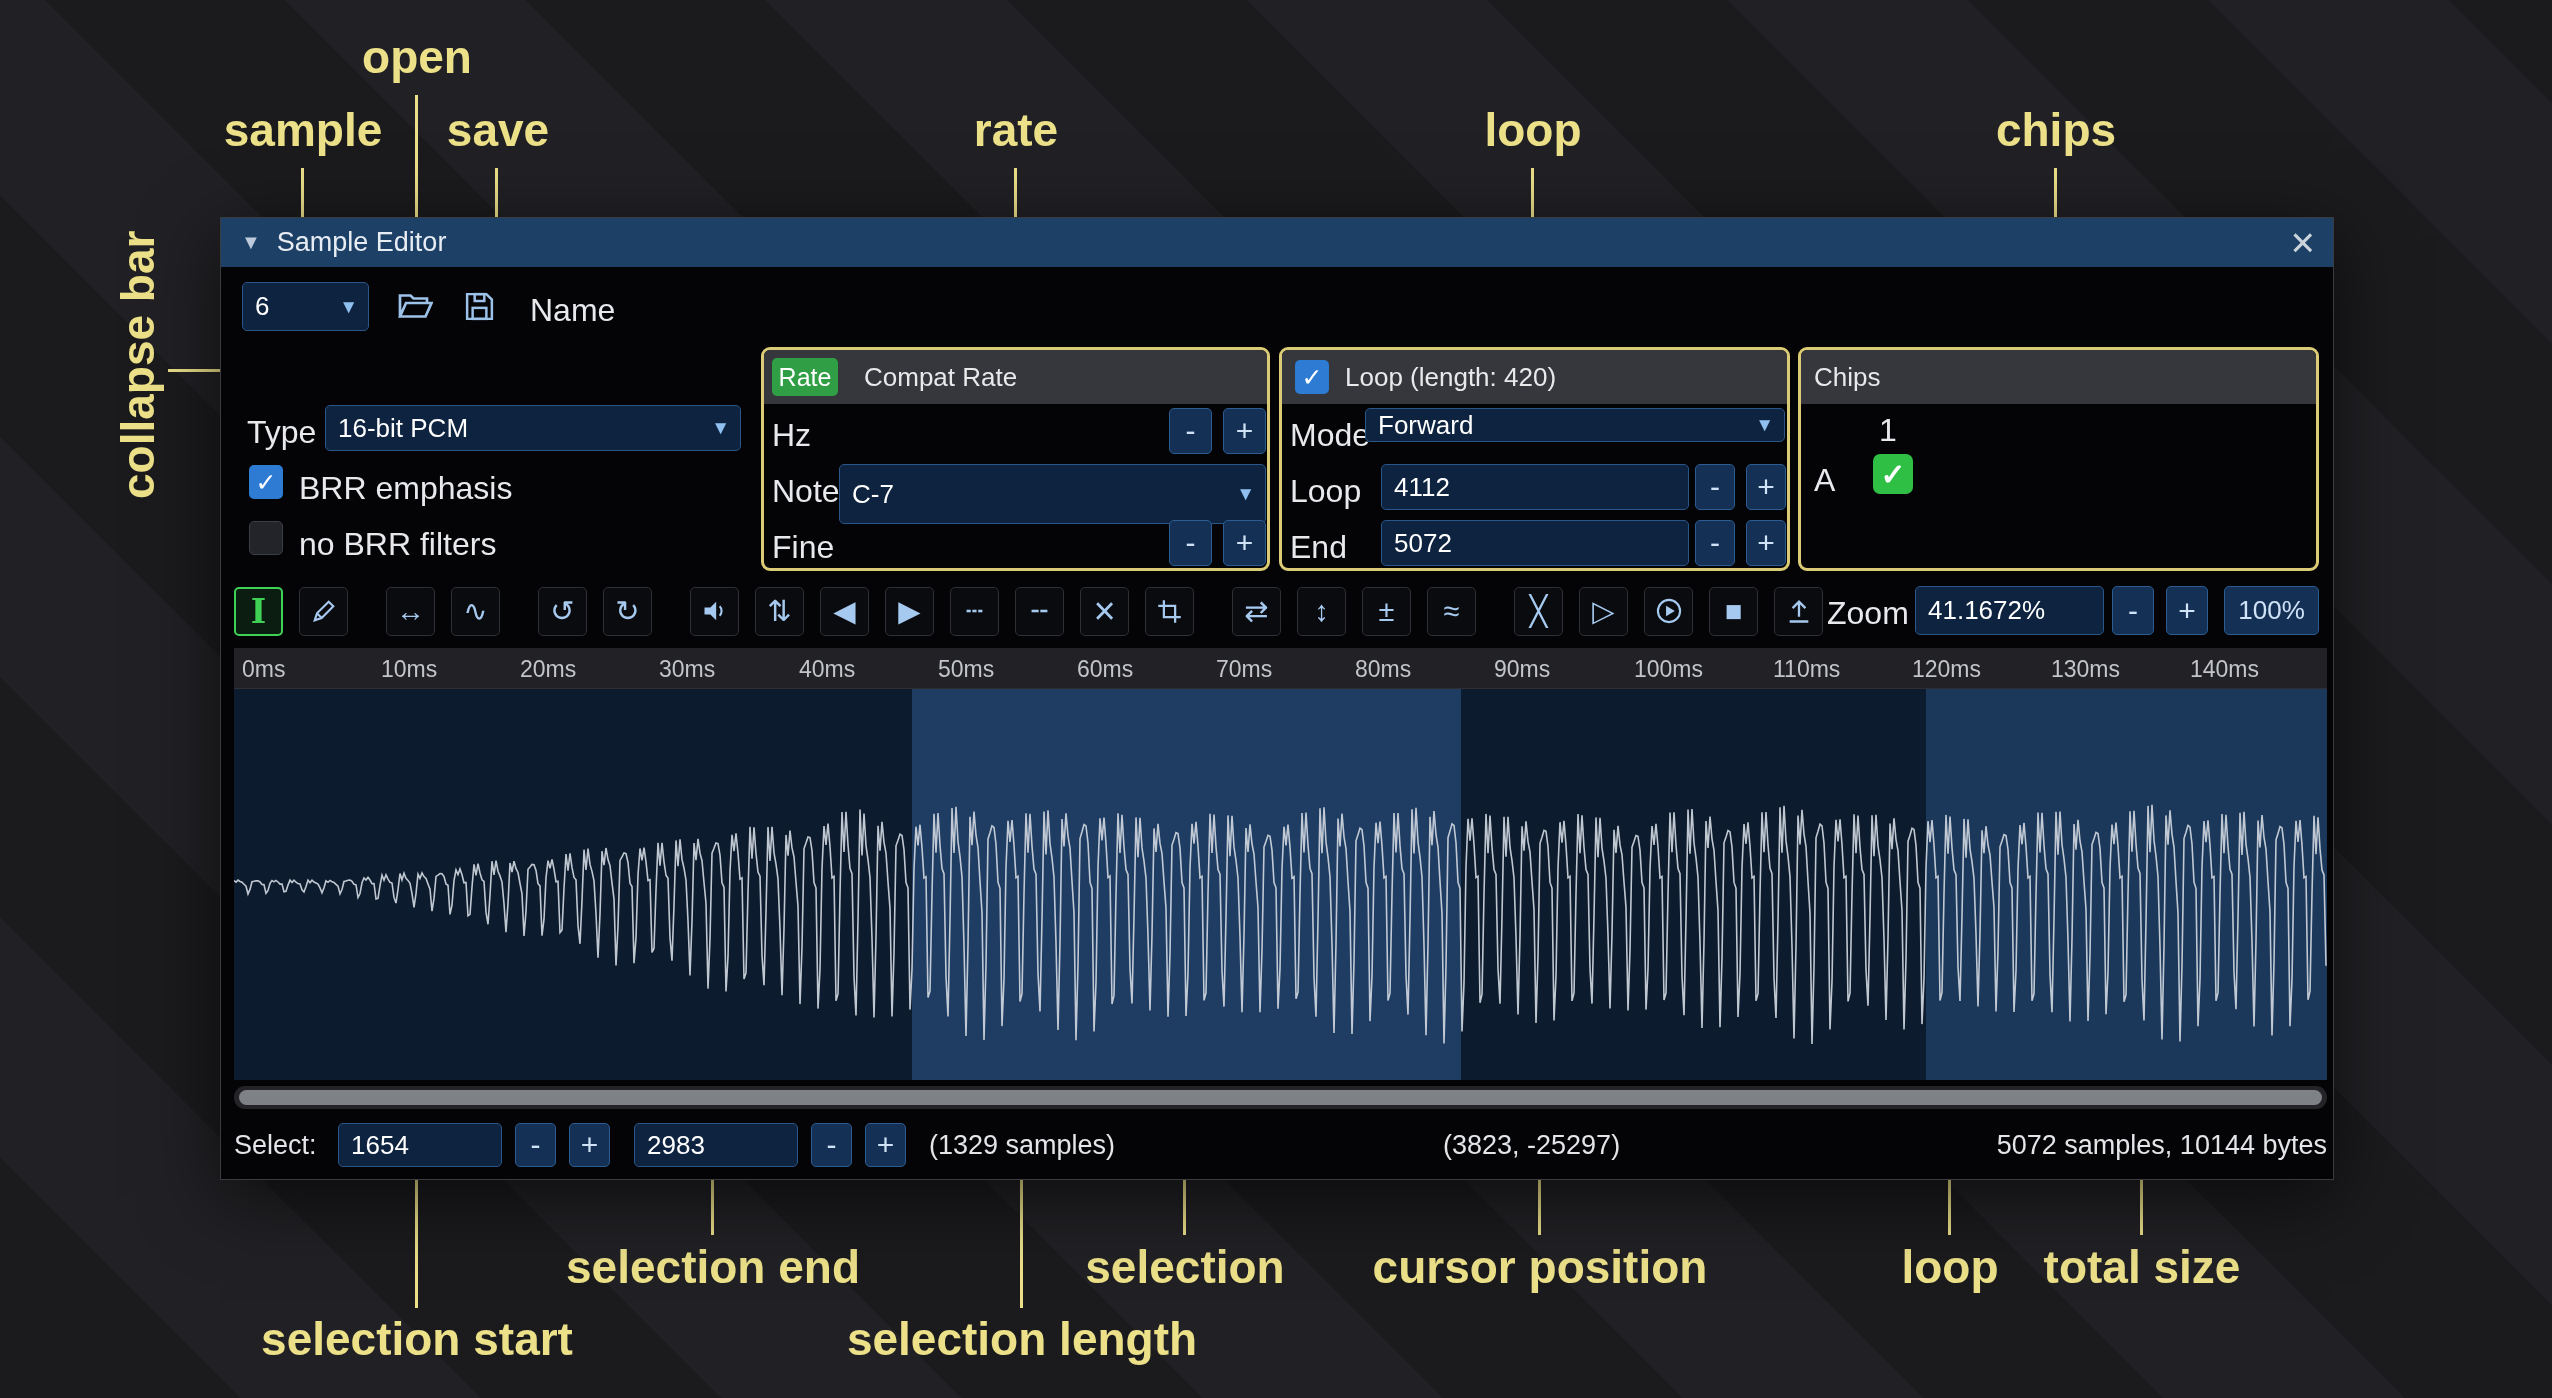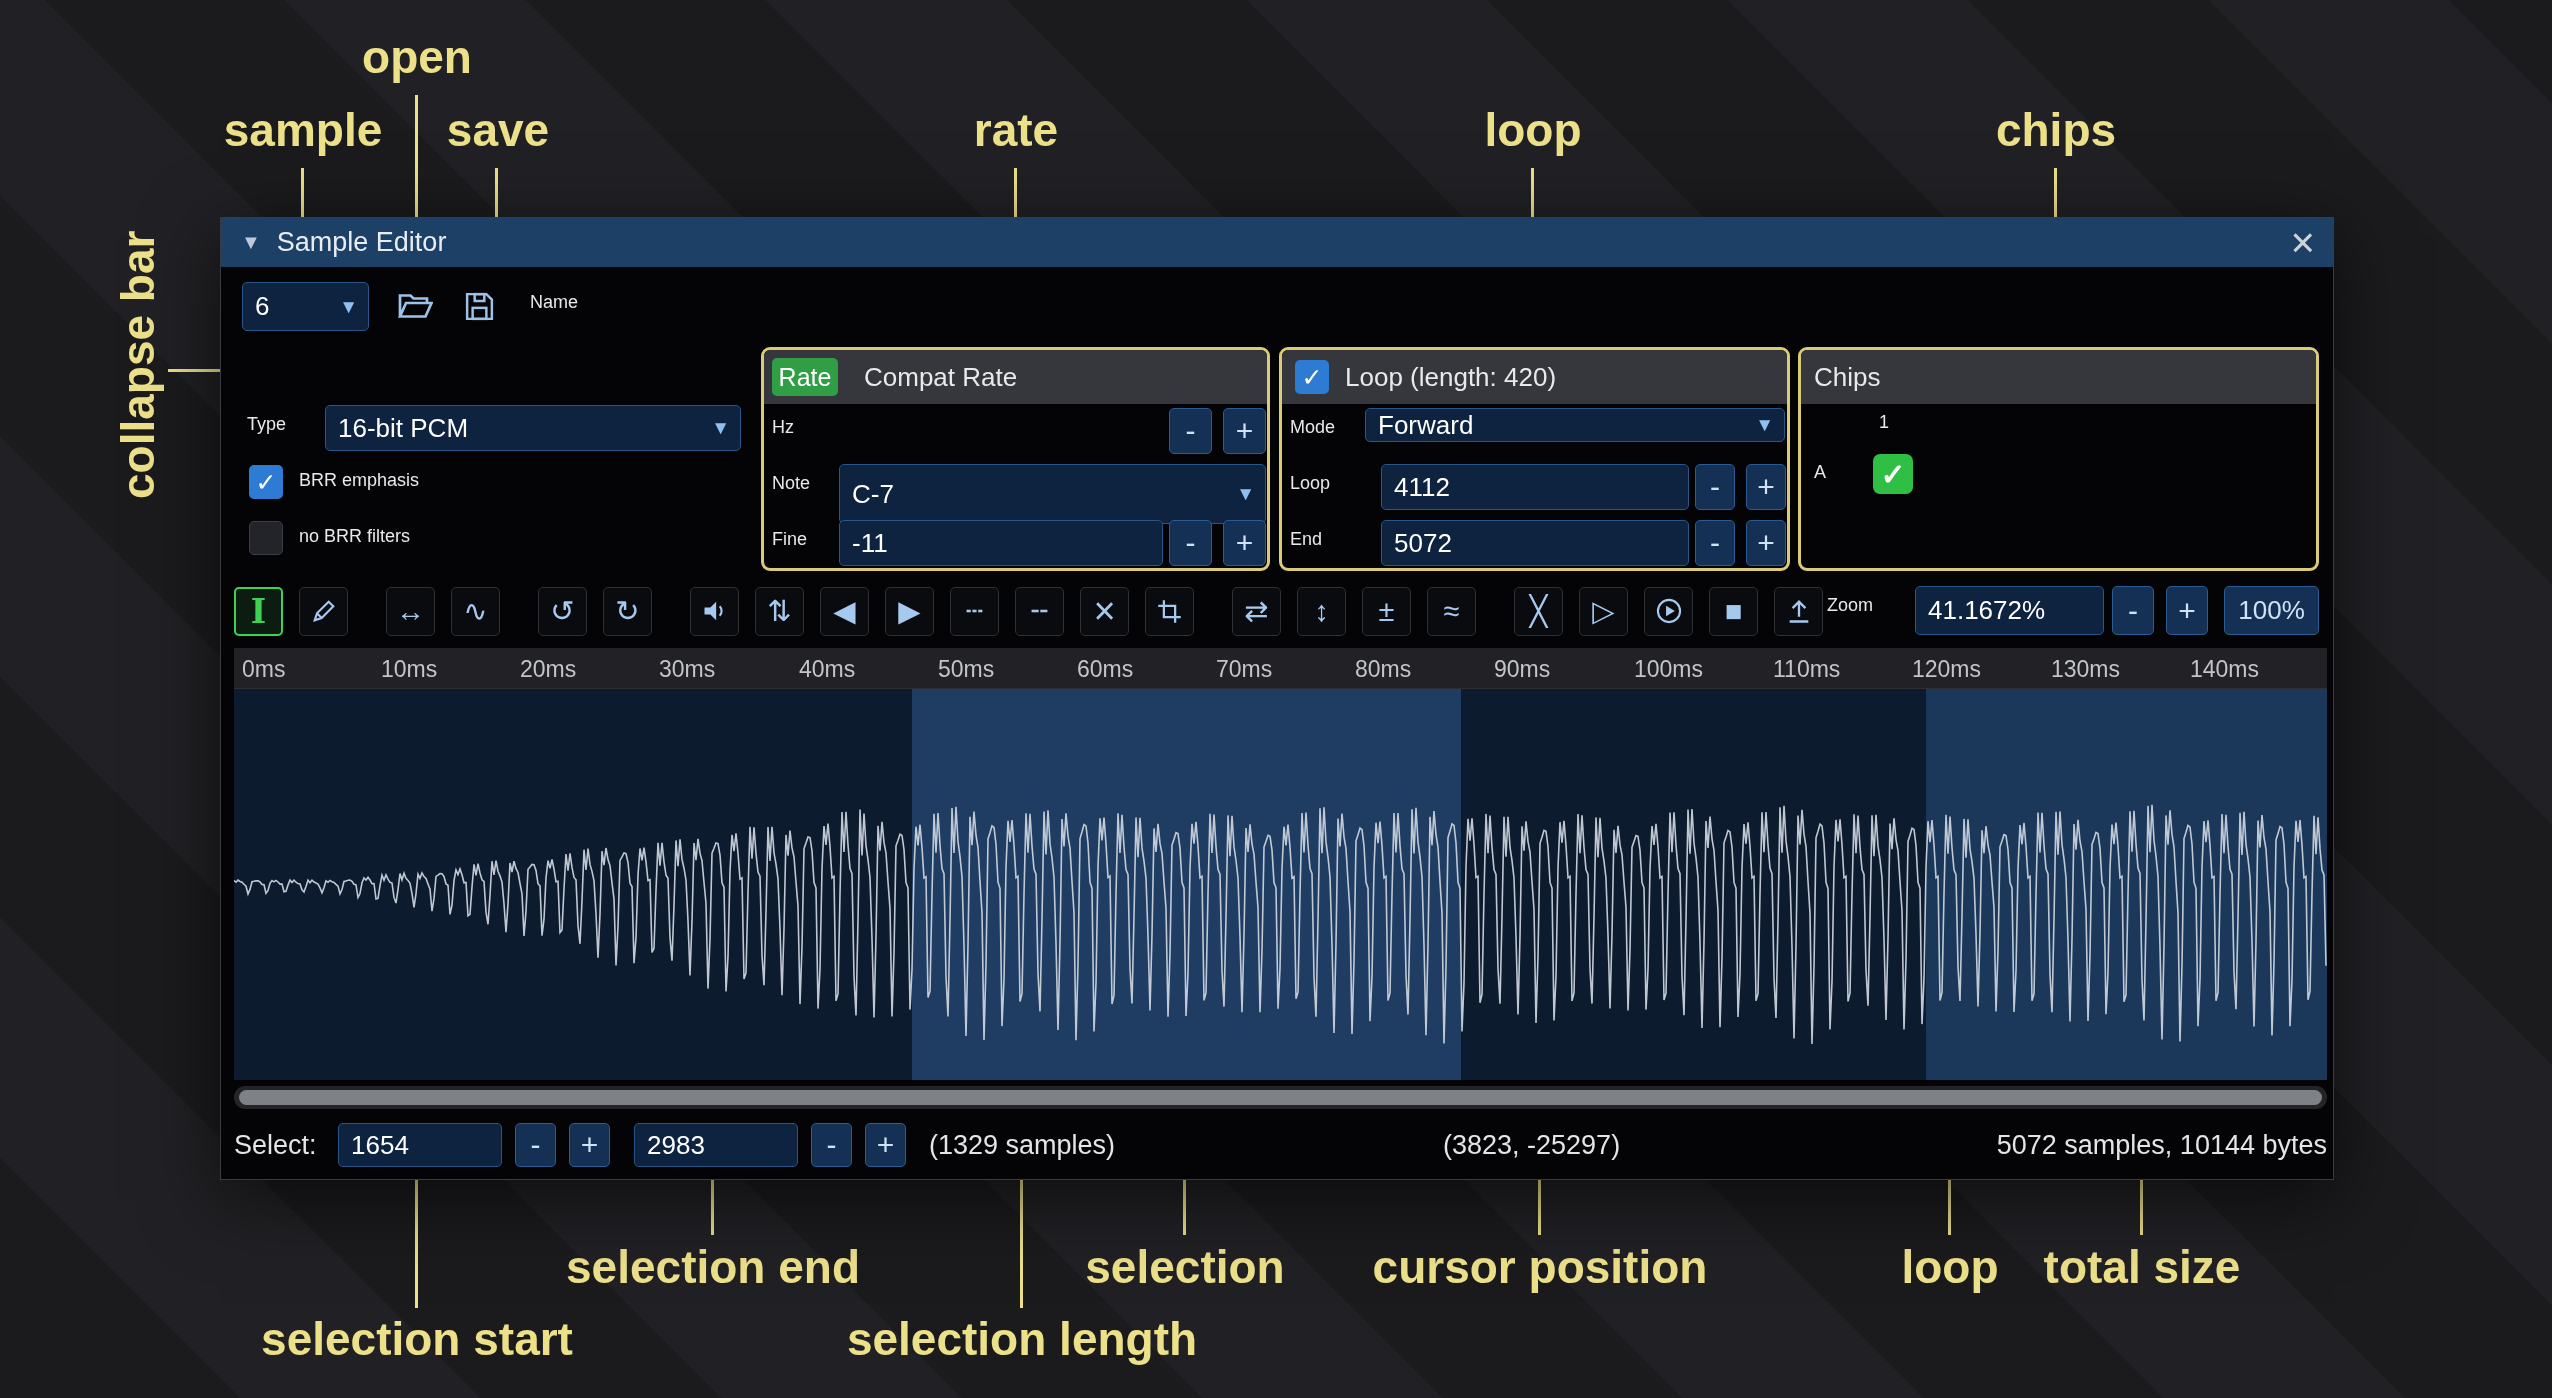--- a/index.html
+++ b/index.html
@@ -23,21 +23,21 @@
   .titlebar .tri{margin:0 16px 0 20px;font-size:20px;color:#bccadb}
   .titlebar .close{position:absolute;right:18px;top:0;height:49px;display:flex;align-items:center;
                    font-size:42px;color:#ccd4dc;line-height:1}
   
   .field{position:absolute;background:#0d2340;border:1px solid #2a5688;border-radius:5px;color:#fff;
          font-size:26px;display:flex;align-items:center;padding:0 12px;box-sizing:border-box;white-space:nowrap;overflow:hidden}
   .dd{padding-right:46px}
   .ddarrow{position:absolute;right:10px;top:50%;transform:translateY(-50%);color:#8fc0f0;font-size:19px}
   .sbtn{position:absolute;background:#143055;border:1px solid #2c5c92;border-radius:5px;color:#cfe2f6;
         font-size:30px;display:flex;align-items:center;justify-content:center;box-sizing:border-box}
-  .lbl{position:absolute;color:#e7e9ec;font-size:18px;white-space:nowrap}
+  .lbl{position:absolute;color:#e7e9ec;font-size:32px;white-space:nowrap}
   .ibtn{position:absolute;background:transparent;border:none;color:#9dc2ea;display:flex;align-items:center;justify-content:center;padding:0}
   
   .panel{position:absolute;top:129px;height:224px;box-sizing:border-box}
   .hl{border:3px solid #dccb76;border-radius:9px;overflow:hidden}
   .ph{position:absolute;left:0;top:0;width:100%;height:54px;background:#36373c;color:#e8e9eb;font-size:26px}
   .chk{position:absolute;width:34px;height:34px;border-radius:5px;display:flex;align-items:center;justify-content:center;
        font-size:25px;color:#fff;box-sizing:border-box}
   .chk.on{background:#2e7bd4}
   .chk.off{background:#22242a;border:1px solid #3b3e46;color:transparent}
   .badge{position:absolute;background:#2f9e44;color:#fff;border-radius:5px;font-size:25px;
@@ -155,23 +155,20 @@
     </div>
     <span class="lbl" style="left:8px;top:67px">Hz</span>
     <button class="sbtn" style="left:405px;top:58px;width:43px;height:46px">-</button>
     <button class="sbtn" style="left:459px;top:58px;width:43px;height:46px">+</button>
     <span class="lbl" style="left:8px;top:123px">Note</span>
     <div class="field dd" style="left:75px;top:114px;width:427px;height:60px">
       <span>C-7</span>
       <span class="ddarrow">▼</span>
     </div>
     <span class="lbl" style="left:8px;top:179px">Fine</span>
-    <div class="field" style="left:75px;top:170px;width:324px;height:46px">
-      <span>-11</span>
-    </div>
     <button class="sbtn" style="left:405px;top:170px;width:43px;height:46px">-</button>
     <button class="sbtn" style="left:459px;top:170px;width:43px;height:46px">+</button>
   </div>
 
   <div class="panel hl" style="left:1058px;width:511px">
     <div class="ph">
       <div class="chk on" style="left:13px;top:10px">
         <span>✓</span>
       </div>
       <span style="position:absolute;left:63px;top:12px">Loop (length: 420)</span>

